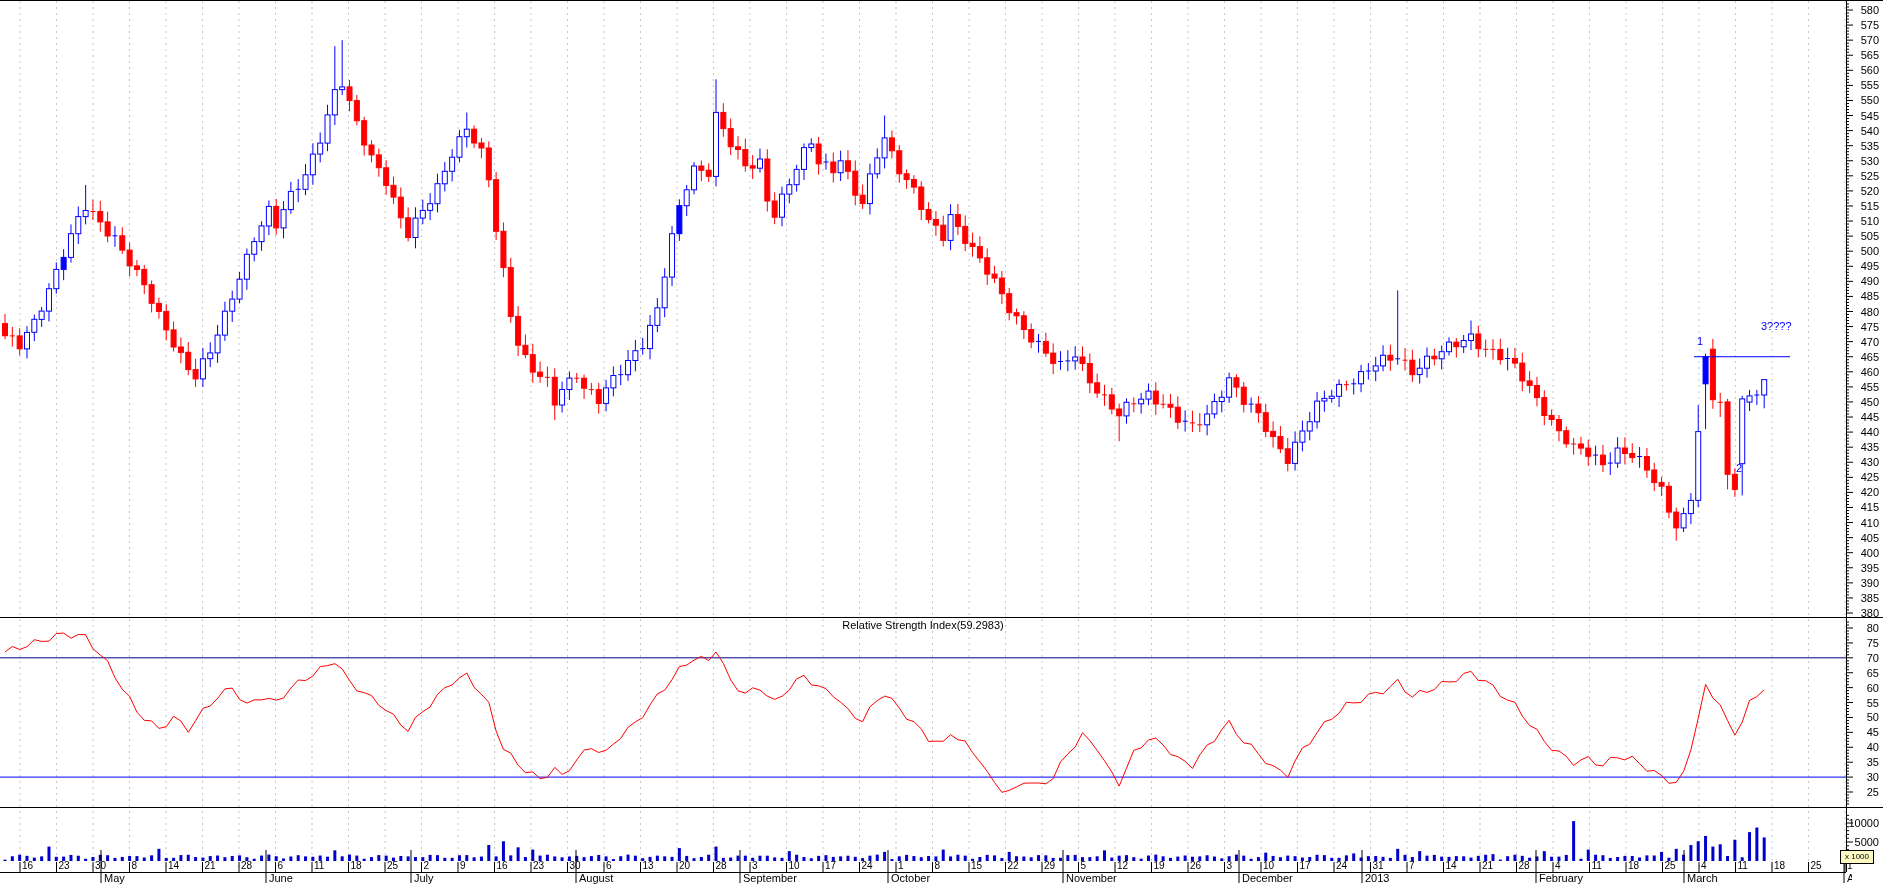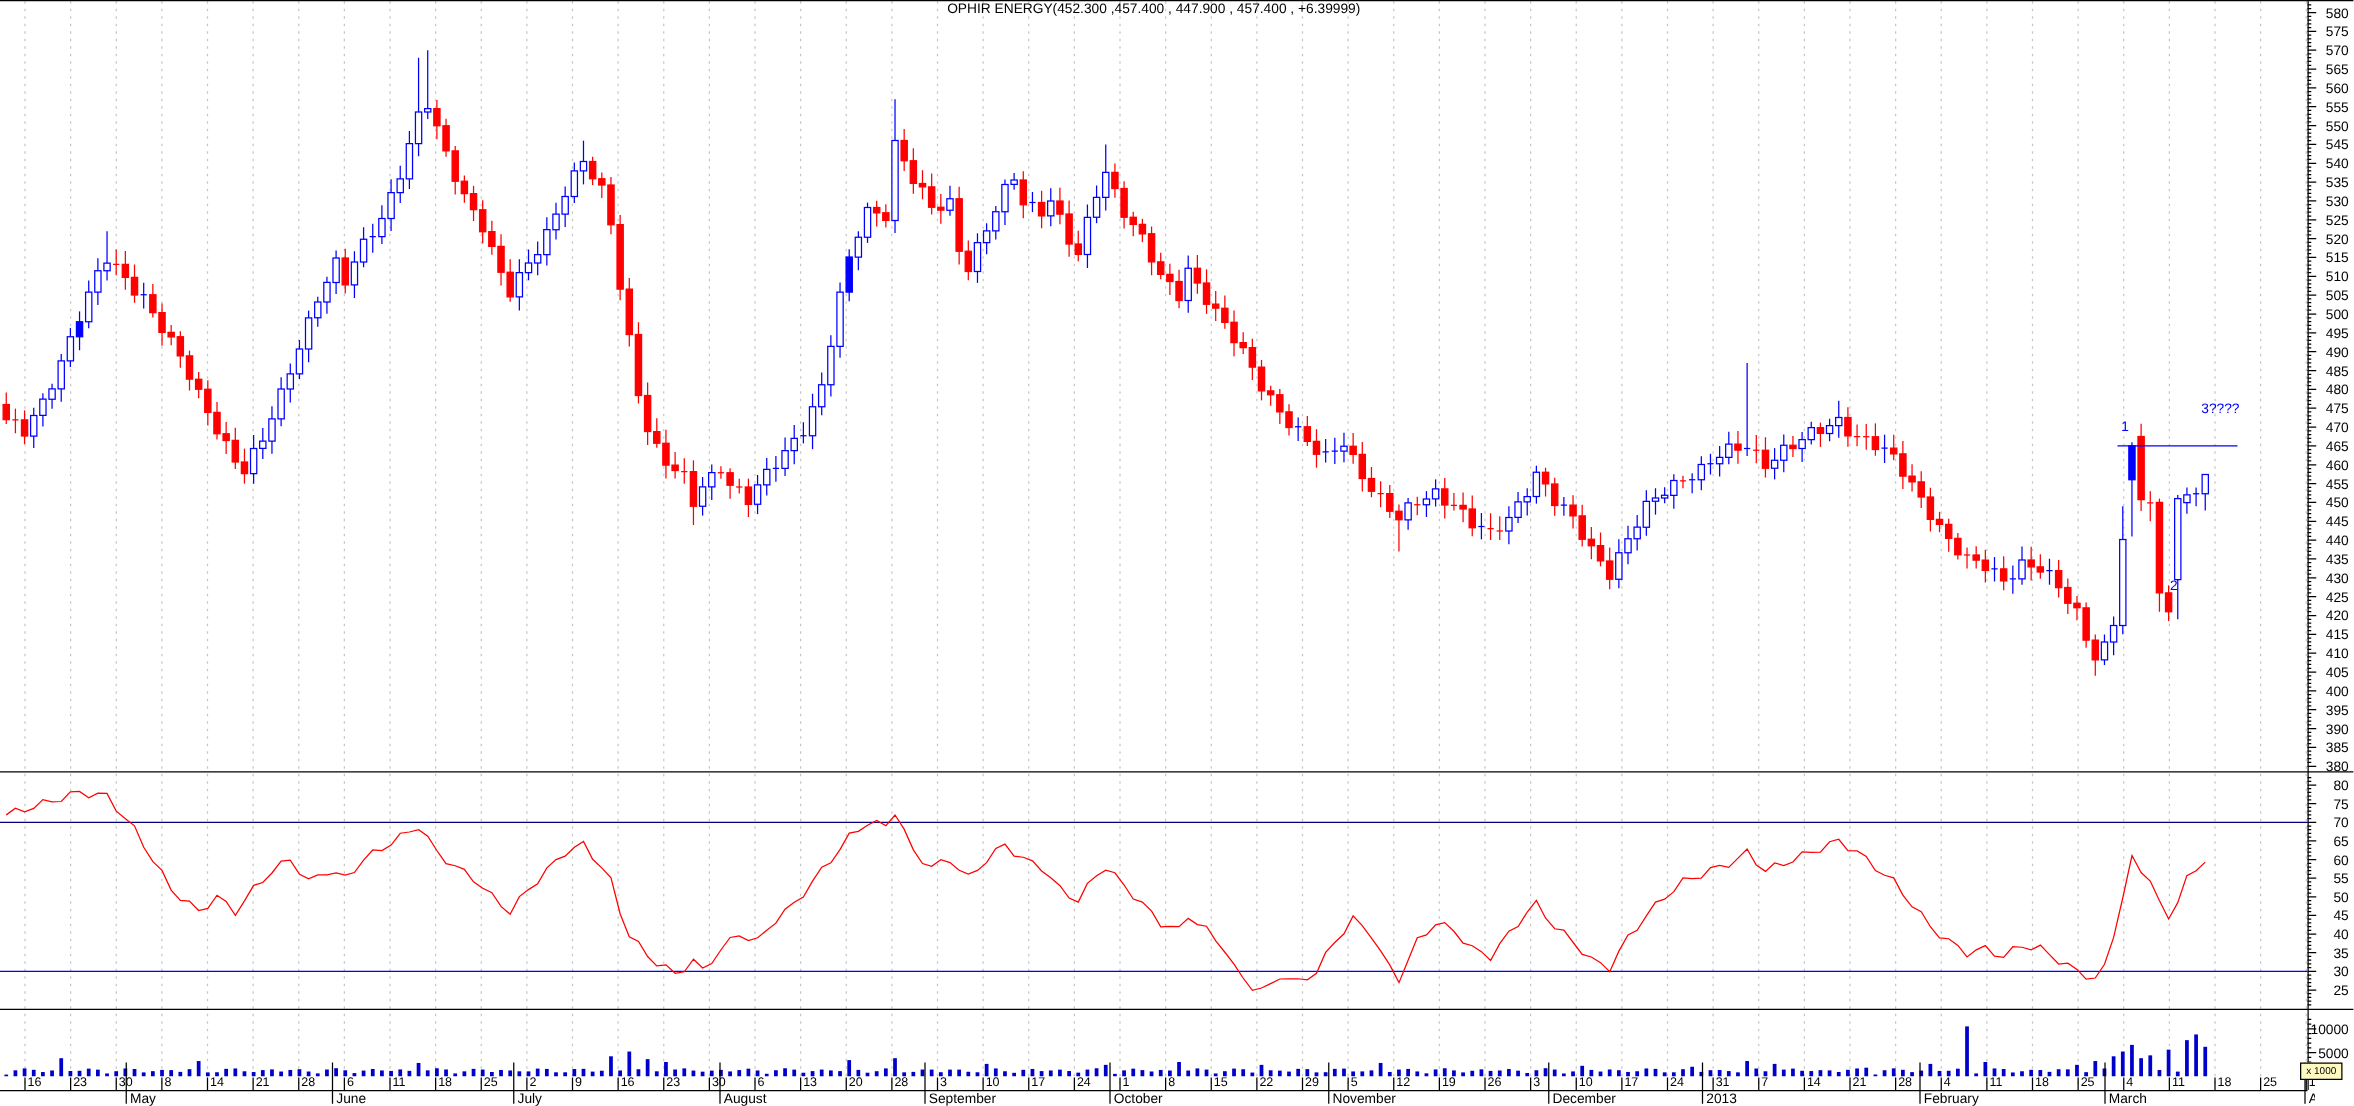--- a/index.html
+++ b/index.html
@@ -1286,15 +1286,15 @@
         <line x1="1362" y1="850" x2="1362" y2="883" stroke="#000000" stroke-width="1"></line>
         <text x="1365" y="882" font-family="Liberation Sans, sans-serif" font-size="11px" fill="#000">2013</text>
         <line x1="1536" y1="850" x2="1536" y2="883" stroke="#000000" stroke-width="1"></line>
         <text x="1539" y="882" font-family="Liberation Sans, sans-serif" font-size="11px" fill="#000">February</text>
         <line x1="1684" y1="850" x2="1684" y2="883" stroke="#000000" stroke-width="1"></line>
         <text x="1687" y="882" font-family="Liberation Sans, sans-serif" font-size="11px" fill="#000">March</text>
         <line x1="1844" y1="850" x2="1844" y2="883" stroke="#000000" stroke-width="1"></line>
         <text x="1847" y="882" font-family="Liberation Sans, sans-serif" font-size="11px" fill="#000">April</text>
       </g>
     </svg>
-  <div id="price-title" class="panel-title">OPHIR ENERGY(452.300 ,457.400 , 447.900 , 457.400 , +6.39999)</div>
+  <div id="rsi-title" class="panel-title">Relative Strength Index(59.2983)</div>
   <div id="mult-box">x 1000</div>
 </div>
 
 </body></html>

